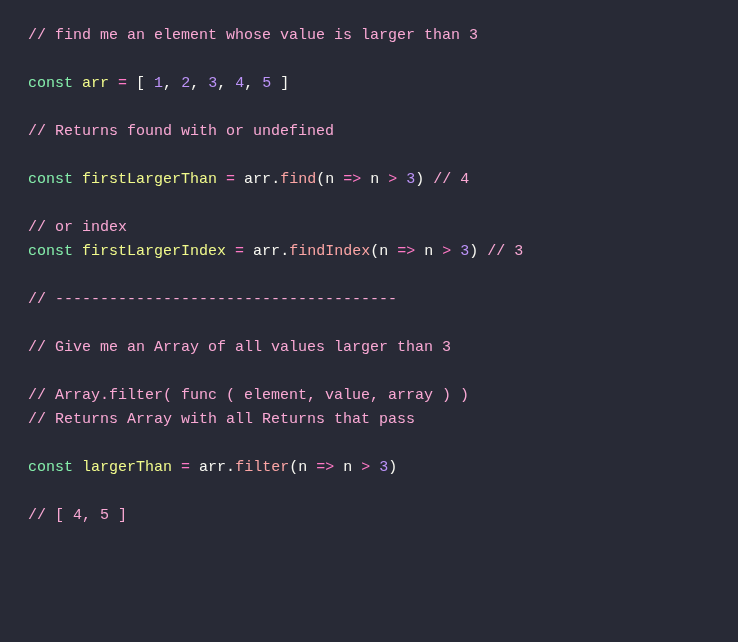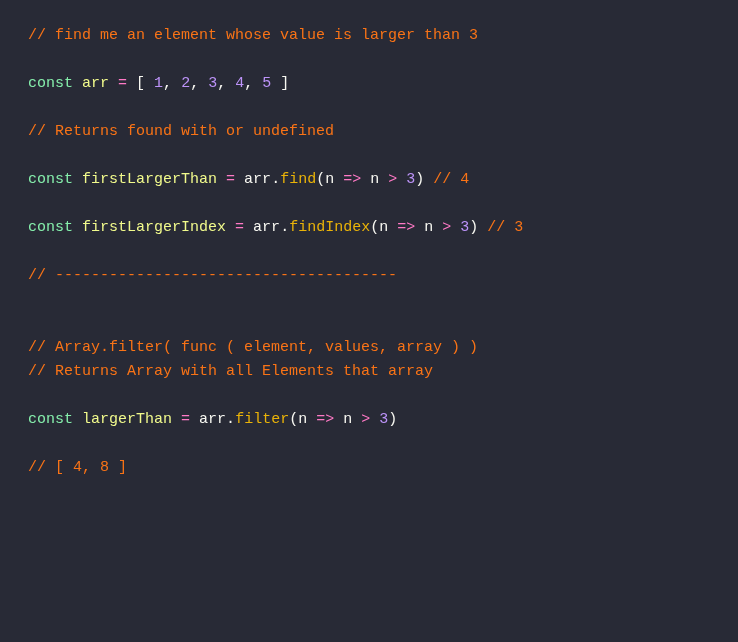--- a/index.html
+++ b/index.html
@@ -22,26 +22,26 @@
     .code-block {
       width: 100%;
       height: 100%;
     }
 
     .line {
       display: block;
       white-space: pre;
     }
 
-    .comment { color: #f97316; }
+    .comment { color: #f9a8d4; }
     .keyword { color: #86efac; }
     .variable { color: #f8f8f2; }
     .operator { color: #ff79c6; }
     .number { color: #bd93f9; }
-    .method { color: #eab308; }
+    .method { color: #fca5a5; }
     .arrow { color: #ff79c6; }
     .plain { color: #f8f8f2; }
     .const-name { color: #f1fa8c; }
     .comparator { color: #ff79c6; }
   </style>
 </head>
 <body>
 
 <div class="code-block">
 
@@ -50,31 +50,33 @@
 
   <span class="line"><span class="keyword">const</span><span class="plain"> </span><span class="const-name">arr</span><span class="plain"> </span><span class="operator">=</span><span class="plain"> [ </span><span class="number">1</span><span class="plain">, </span><span class="number">2</span><span class="plain">, </span><span class="number">3</span><span class="plain">, </span><span class="number">4</span><span class="plain">, </span><span class="number">5</span><span class="plain"> ]</span></span>
   <span class="line">&nbsp;</span>
 
   <span class="line comment">// Returns found with or undefined</span>
   <span class="line">&nbsp;</span>
 
   <span class="line"><span class="keyword">const</span><span class="plain"> </span><span class="const-name">firstLargerThan</span><span class="plain"> </span><span class="operator">=</span><span class="plain"> </span><span class="variable">arr</span><span class="plain">.</span><span class="method">find</span><span class="plain">(</span><span class="variable">n</span><span class="plain"> </span><span class="arrow">=&gt;</span><span class="plain"> </span><span class="variable">n</span><span class="plain"> </span><span class="comparator">&gt;</span><span class="plain"> </span><span class="number">3</span><span class="plain">) </span><span class="comment">// 4</span></span>
   <span class="line">&nbsp;</span>
 
+  <span class="line comment">// or index</span>
 
   <span class="line"><span class="keyword">const</span><span class="plain"> </span><span class="const-name">firstLargerIndex</span><span class="plain"> </span><span class="operator">=</span><span class="plain"> </span><span class="variable">arr</span><span class="plain">.</span><span class="method">findIndex</span><span class="plain">(</span><span class="variable">n</span><span class="plain"> </span><span class="arrow">=&gt;</span><span class="plain"> </span><span class="variable">n</span><span class="plain"> </span><span class="comparator">&gt;</span><span class="plain"> </span><span class="number">3</span><span class="plain">) </span><span class="comment">// 3</span></span>
   <span class="line">&nbsp;</span>
 
   <span class="line comment">// --------------------------------------</span>
   <span class="line">&nbsp;</span>
 
+  <span class="line comment">// Give me an Array of all values larger than 3</span>
   <span class="line">&nbsp;</span>
 
-  <span class="line comment">// Array.filter( func ( element, values, array ) )</span>
-  <span class="line comment">// Returns Array with all Elements that array</span>
+  <span class="line comment">// Array.filter( func ( element, value, array ) )</span>
+  <span class="line comment">// Returns Array with all Returns that pass</span>
   <span class="line">&nbsp;</span>
 
   <span class="line"><span class="keyword">const</span><span class="plain"> </span><span class="const-name">largerThan</span><span class="plain"> </span><span class="operator">=</span><span class="plain"> </span><span class="variable">arr</span><span class="plain">.</span><span class="method">filter</span><span class="plain">(</span><span class="variable">n</span><span class="plain"> </span><span class="arrow">=&gt;</span><span class="plain"> </span><span class="variable">n</span><span class="plain"> </span><span class="comparator">&gt;</span><span class="plain"> </span><span class="number">3</span><span class="plain">)</span></span>
   <span class="line">&nbsp;</span>
 
-  <span class="line comment">// [ 4, 8 ]</span>
+  <span class="line comment">// [ 4, 5 ]</span>
 
 </div>
 
 </body></html>

